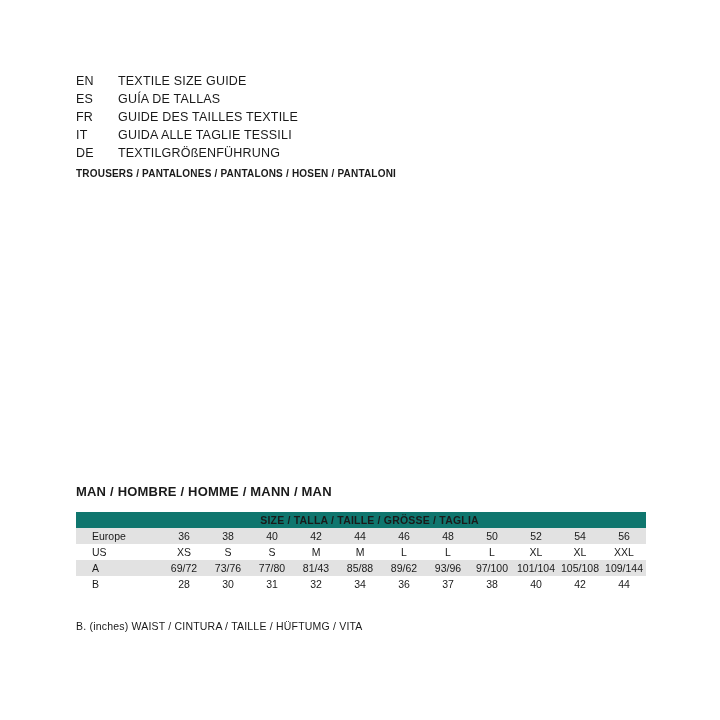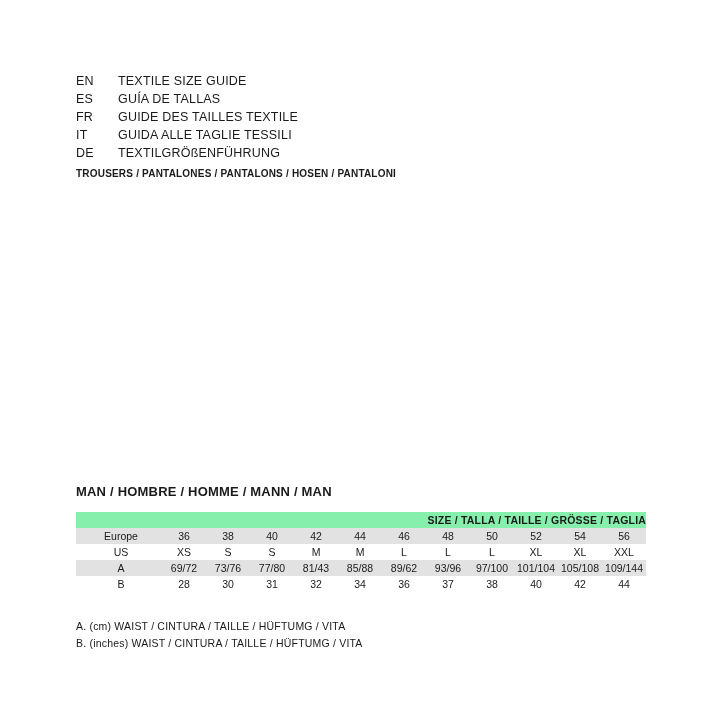--- a/index.html
+++ b/index.html
@@ -102,32 +102,32 @@
   }
   table.size-table td {
     height: 16px;
     padding: 0;
     text-align: center;
     vertical-align: middle;
     line-height: 16px;
     white-space: nowrap;
   }
   table.size-table tr.header td {
-    background: #86efac;
+    background: #0f766e;
     font-weight: bold;
-    text-align: right;
+    text-align: center;
     padding-left: 17px;
     letter-spacing: 0.2px;
   }
   table.size-table tr.shade td {
     background: #e2e2e2;
   }
   table.size-table td.rowlabel {
-    text-align: center;
-    padding-left: 4px;
+    text-align: left;
+    padding-left: 16px;
     width: 86px;
   }
   .footnotes {
     position: absolute;
     left: 76px;
     top: 618px;
     font-size: 10.5px;
     letter-spacing: 0.2px;
   }
   .footnotes div {
@@ -241,17 +241,16 @@
         <td>37</td>
         <td>38</td>
         <td>40</td>
         <td>42</td>
         <td>44</td>
       </tr>
     </tbody>
   </table>
 
   <div class="footnotes">
-    <div>A. (cm) WAIST / CINTURA / TAILLE / HÜFTUMG / VITA</div>
     <div>B. (inches) WAIST / CINTURA / TAILLE / HÜFTUMG / VITA</div>
   </div>
 
 </div>
 
 </body></html>

